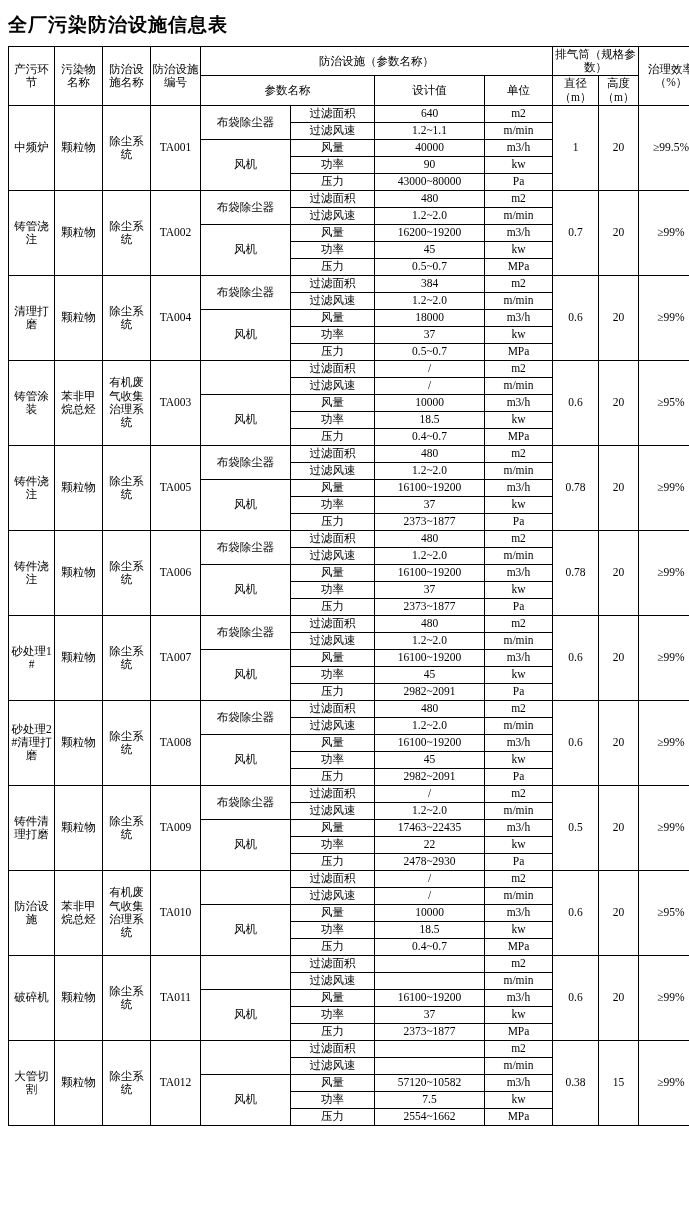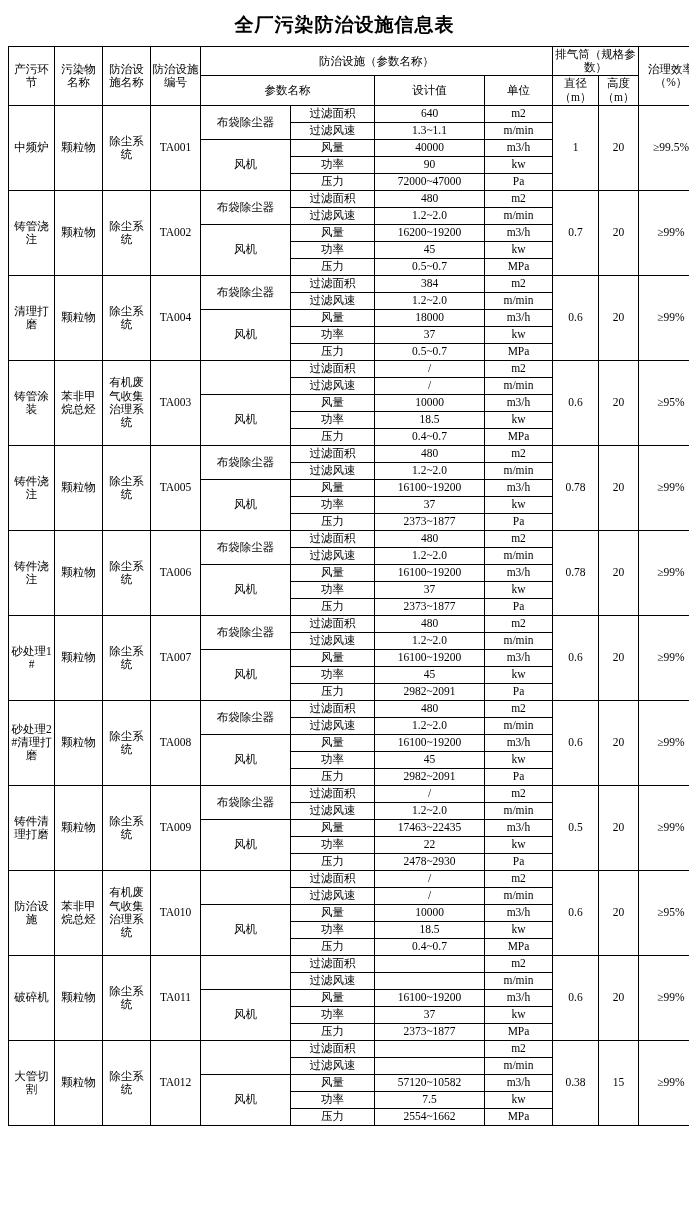--- a/index.html
+++ b/index.html
@@ -11,21 +11,21 @@
     width: 689px;
     font-family: "Liberation Serif", "DejaVu Serif", serif;
     color: #000;
   }
   #sheet {
     width: 689px;
     box-sizing: border-box;
     padding: 6px 8px 4px 8px;
   }
   .title {
-    text-align: center;
+    text-align: left;
     font-size: 19px;
     font-weight: bold;
     letter-spacing: 1px;
     margin: 6px 0 8px 0;
     font-family: "Liberation Sans", "DejaVu Sans", sans-serif;
   }
   table.main {
     border-collapse: collapse;
     width: 673px;
     table-layout: fixed;
@@ -121,37 +121,37 @@
           <td class="facility" rowspan="2">布袋除尘器</td>
           <td class="param">过滤面积</td>
           <td class="val">640</td>
           <td class="unit">m2</td>
           <td class="val" rowspan="5">1</td>
           <td class="val" rowspan="5">20</td>
           <td class="eff" rowspan="5">≥99.5%</td>
         </tr>
         <tr class="dataline">
           <td class="param">过滤风速</td>
-          <td class="val">1.3~1.1</td>
+          <td class="val">1.2~1.1</td>
           <td class="unit">m/min</td>
         </tr>
         <tr class="dataline">
           <td class="facility" rowspan="3">风机</td>
           <td class="param">风量</td>
           <td class="val">40000</td>
           <td class="unit">m3/h</td>
         </tr>
         <tr class="dataline">
           <td class="param">功率</td>
           <td class="val">90</td>
           <td class="unit">kw</td>
         </tr>
         <tr class="dataline">
           <td class="param">压力</td>
-          <td class="val">72000~47000</td>
+          <td class="val">43000~80000</td>
           <td class="unit">Pa</td>
         </tr>
         <tr class="dataline">
           <td class="rowlabel" rowspan="5">铸管浇注</td>
           <td class="rowlabel" rowspan="5">颗粒物</td>
           <td class="facility" rowspan="5">除尘系统</td>
           <td class="code" rowspan="5">TA002</td>
           <td class="facility" rowspan="2">布袋除尘器</td>
           <td class="param">过滤面积</td>
           <td class="val">480</td>

